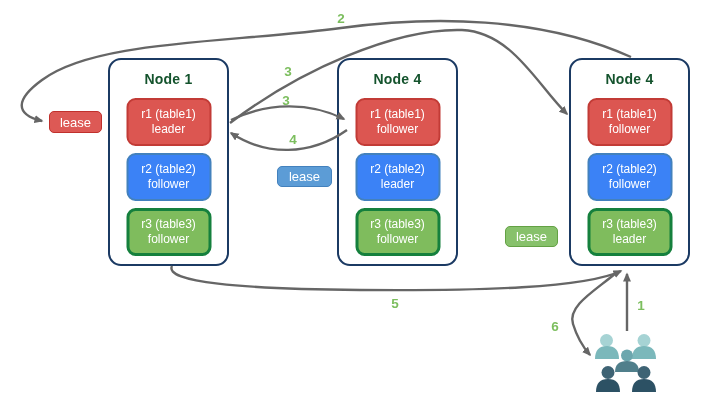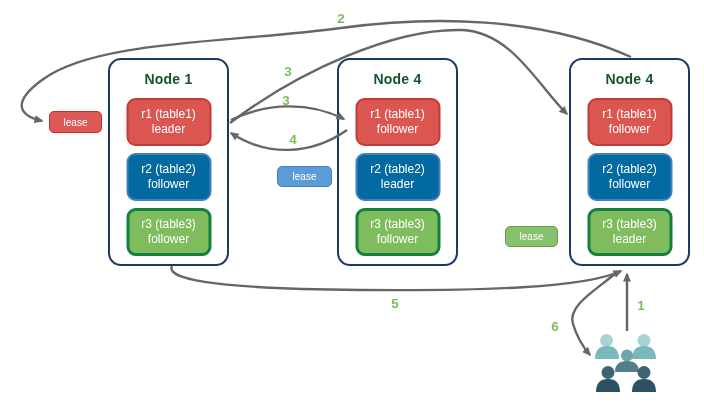--- a/index.html
+++ b/index.html
@@ -21,25 +21,25 @@
   .replica{
     position:absolute;left:50%;transform:translateX(-50%);
     width:85px;height:48px;border-radius:9px;box-sizing:border-box;
     display:flex;flex-direction:column;align-items:center;justify-content:center;
     color:#ffffff;font-size:12px;line-height:15px;text-align:center;
   }
   .replica.p1{top:38px}
   .replica.p2{top:93px}
   .replica.p3{top:148px}
   .red{background:#dc5651;border:2px solid #c23b36}
-  .blue{background:#0369a1;border:2px solid #4381bd}
+  .blue{background:#3b82f6;border:2px solid #4381bd}
   .green{background:#7fbc5d;border:3px solid #15803d}
   .lease{
     position:absolute;box-sizing:border-box;border-radius:5px;color:#fff;
-    font-size:10px;display:flex;align-items:center;justify-content:center;
+    font-size:13px;display:flex;align-items:center;justify-content:center;
   }
   #lease-red{left:49px;top:111px;width:53px;height:22px;background:#dd5955;border:1.5px solid #c0302c}
   #lease-blue{left:277px;top:166px;width:55px;height:21px;background:#5c9cd6;border:1.5px solid #4381bd}
   #lease-green{left:505px;top:226px;width:53px;height:21px;background:#87c16b;border:1.5px solid #63a144}
   .step{
     position:absolute;color:#7cbe5e;font-weight:bold;font-size:13.5px;
     transform:translate(-50%,-50%);
   }
   #step-1{left:641px;top:305px}
   #step-2{left:341px;top:18px}

